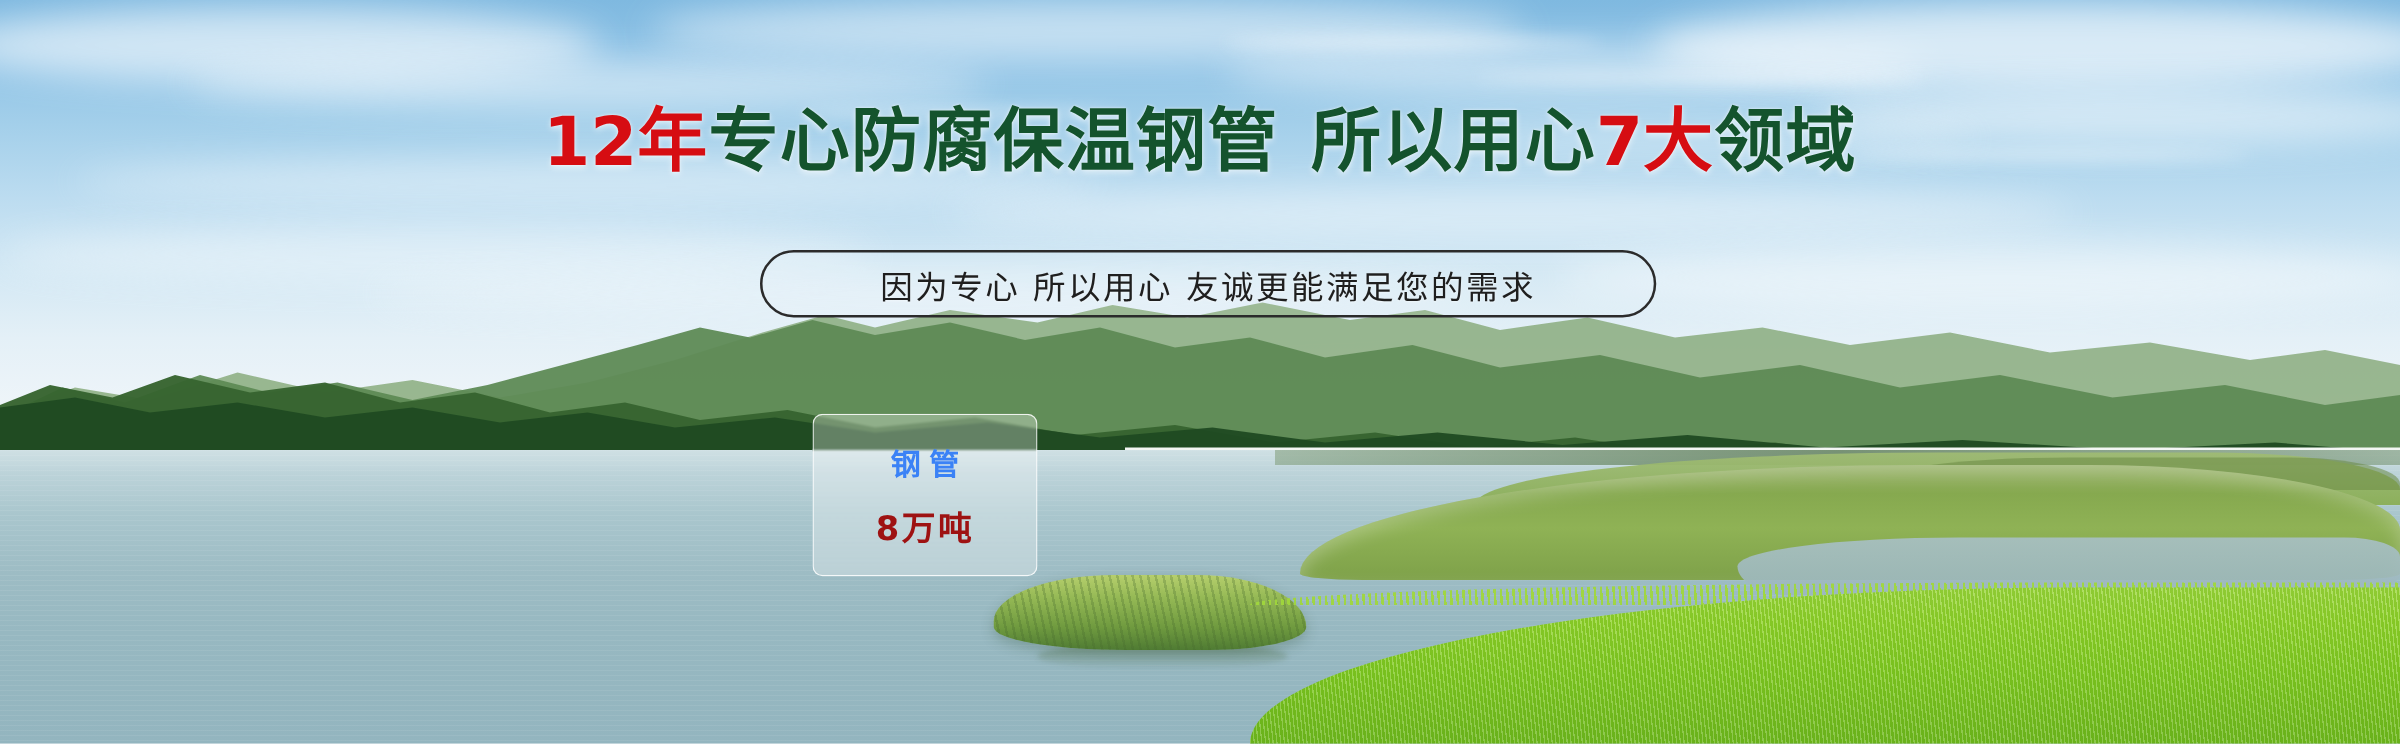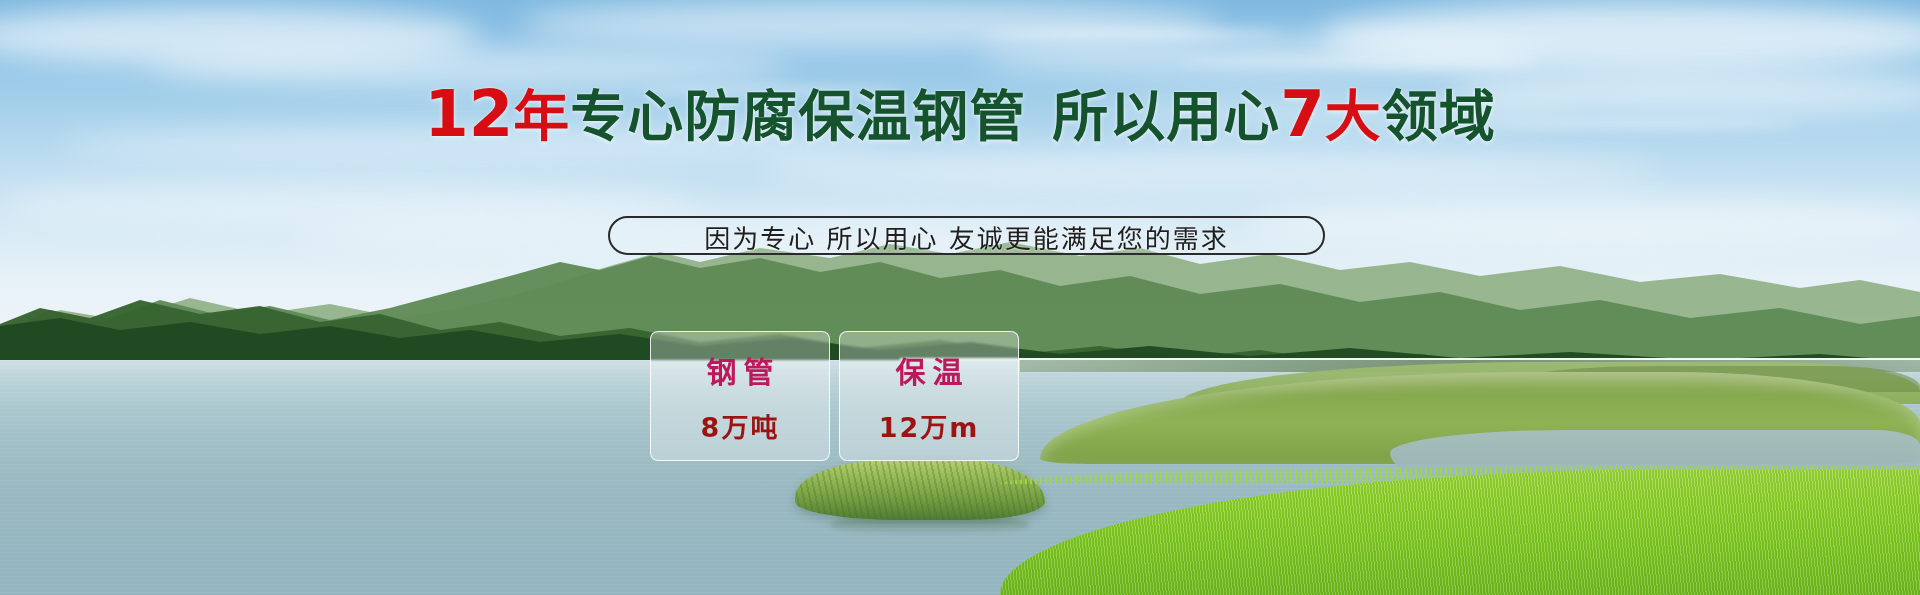--- a/index.html
+++ b/index.html
@@ -167,30 +167,30 @@
     font-family:"DejaVu Sans","Liberation Sans",sans-serif;
     font-weight:900;
     font-size:56px;
     line-height:62px;
     letter-spacing:1px;
     white-space:nowrap;
     text-shadow:0 2px 5px rgba(255,255,255,.55),0 0 2px rgba(255,255,255,.7);
   }
   .headline .blk{color:#14532d;}
   .headline .red{color:#d60d12;}
-  .headline .num{font-size:64px;letter-spacing:0;}
+  .headline .num{font-size:54px;letter-spacing:0;}
   .headline .gap{display:inline-block;width:26px;}
 
   .subpill{
-    position:absolute;left:608px;top:216px;
-    width:717px;height:39px;
+    position:absolute;left:608px;top:200px;
+    width:717px;height:54px;
     box-sizing:border-box;
     border:2px solid #2b2b2b;
     border-radius:30px;
-    display:flex;align-items:flex-start;justify-content:center;
+    display:flex;align-items:center;justify-content:center;
     background:rgba(255,255,255,.06);
   }
   .subpill span{
     font-family:"DejaVu Sans","Liberation Sans",sans-serif;
     font-size:26px;
     font-weight:500;
     color:#1f1f1f;
     letter-spacing:2px;
     white-space:nowrap;
     text-shadow:0 1px 2px rgba(255,255,255,.5);
@@ -207,21 +207,21 @@
     border:1px solid rgba(255,255,255,.85);
     border-radius:8px;
     background:rgba(255,255,255,.30);
     backdrop-filter:blur(1px);
     display:flex;flex-direction:column;
     align-items:center;justify-content:center;
     gap:14px;
   }
   .card .ttl{
     font-family:"DejaVu Sans","Liberation Sans",sans-serif;
-    font-size:30px;font-weight:700;color:#be185d;
+    font-size:24px;font-weight:700;color:#3b82f6;
     letter-spacing:7px;text-indent:7px;
     white-space:nowrap;
   }
   .card .val{
     font-family:"DejaVu Sans","Liberation Sans",sans-serif;
     font-size:27px;font-weight:600;color:#9e1212;
     letter-spacing:2px;
     white-space:nowrap;
   }
   .card .val sup{font-size:15px;vertical-align:super;letter-spacing:0;}
@@ -322,22 +322,16 @@
   <div class="cards">
 
     <div class="card">
       <div class="ttl">钢管</div>
       <div class="val">
         <span>8万吨</span>
       </div>
     </div>
 
 
-    <div class="card">
-      <div class="ttl">保温</div>
-      <div class="val">
-        <span>12万m</span>
-      </div>
-    </div>
 
   </div>
 
 </div>
 
 </body></html>

